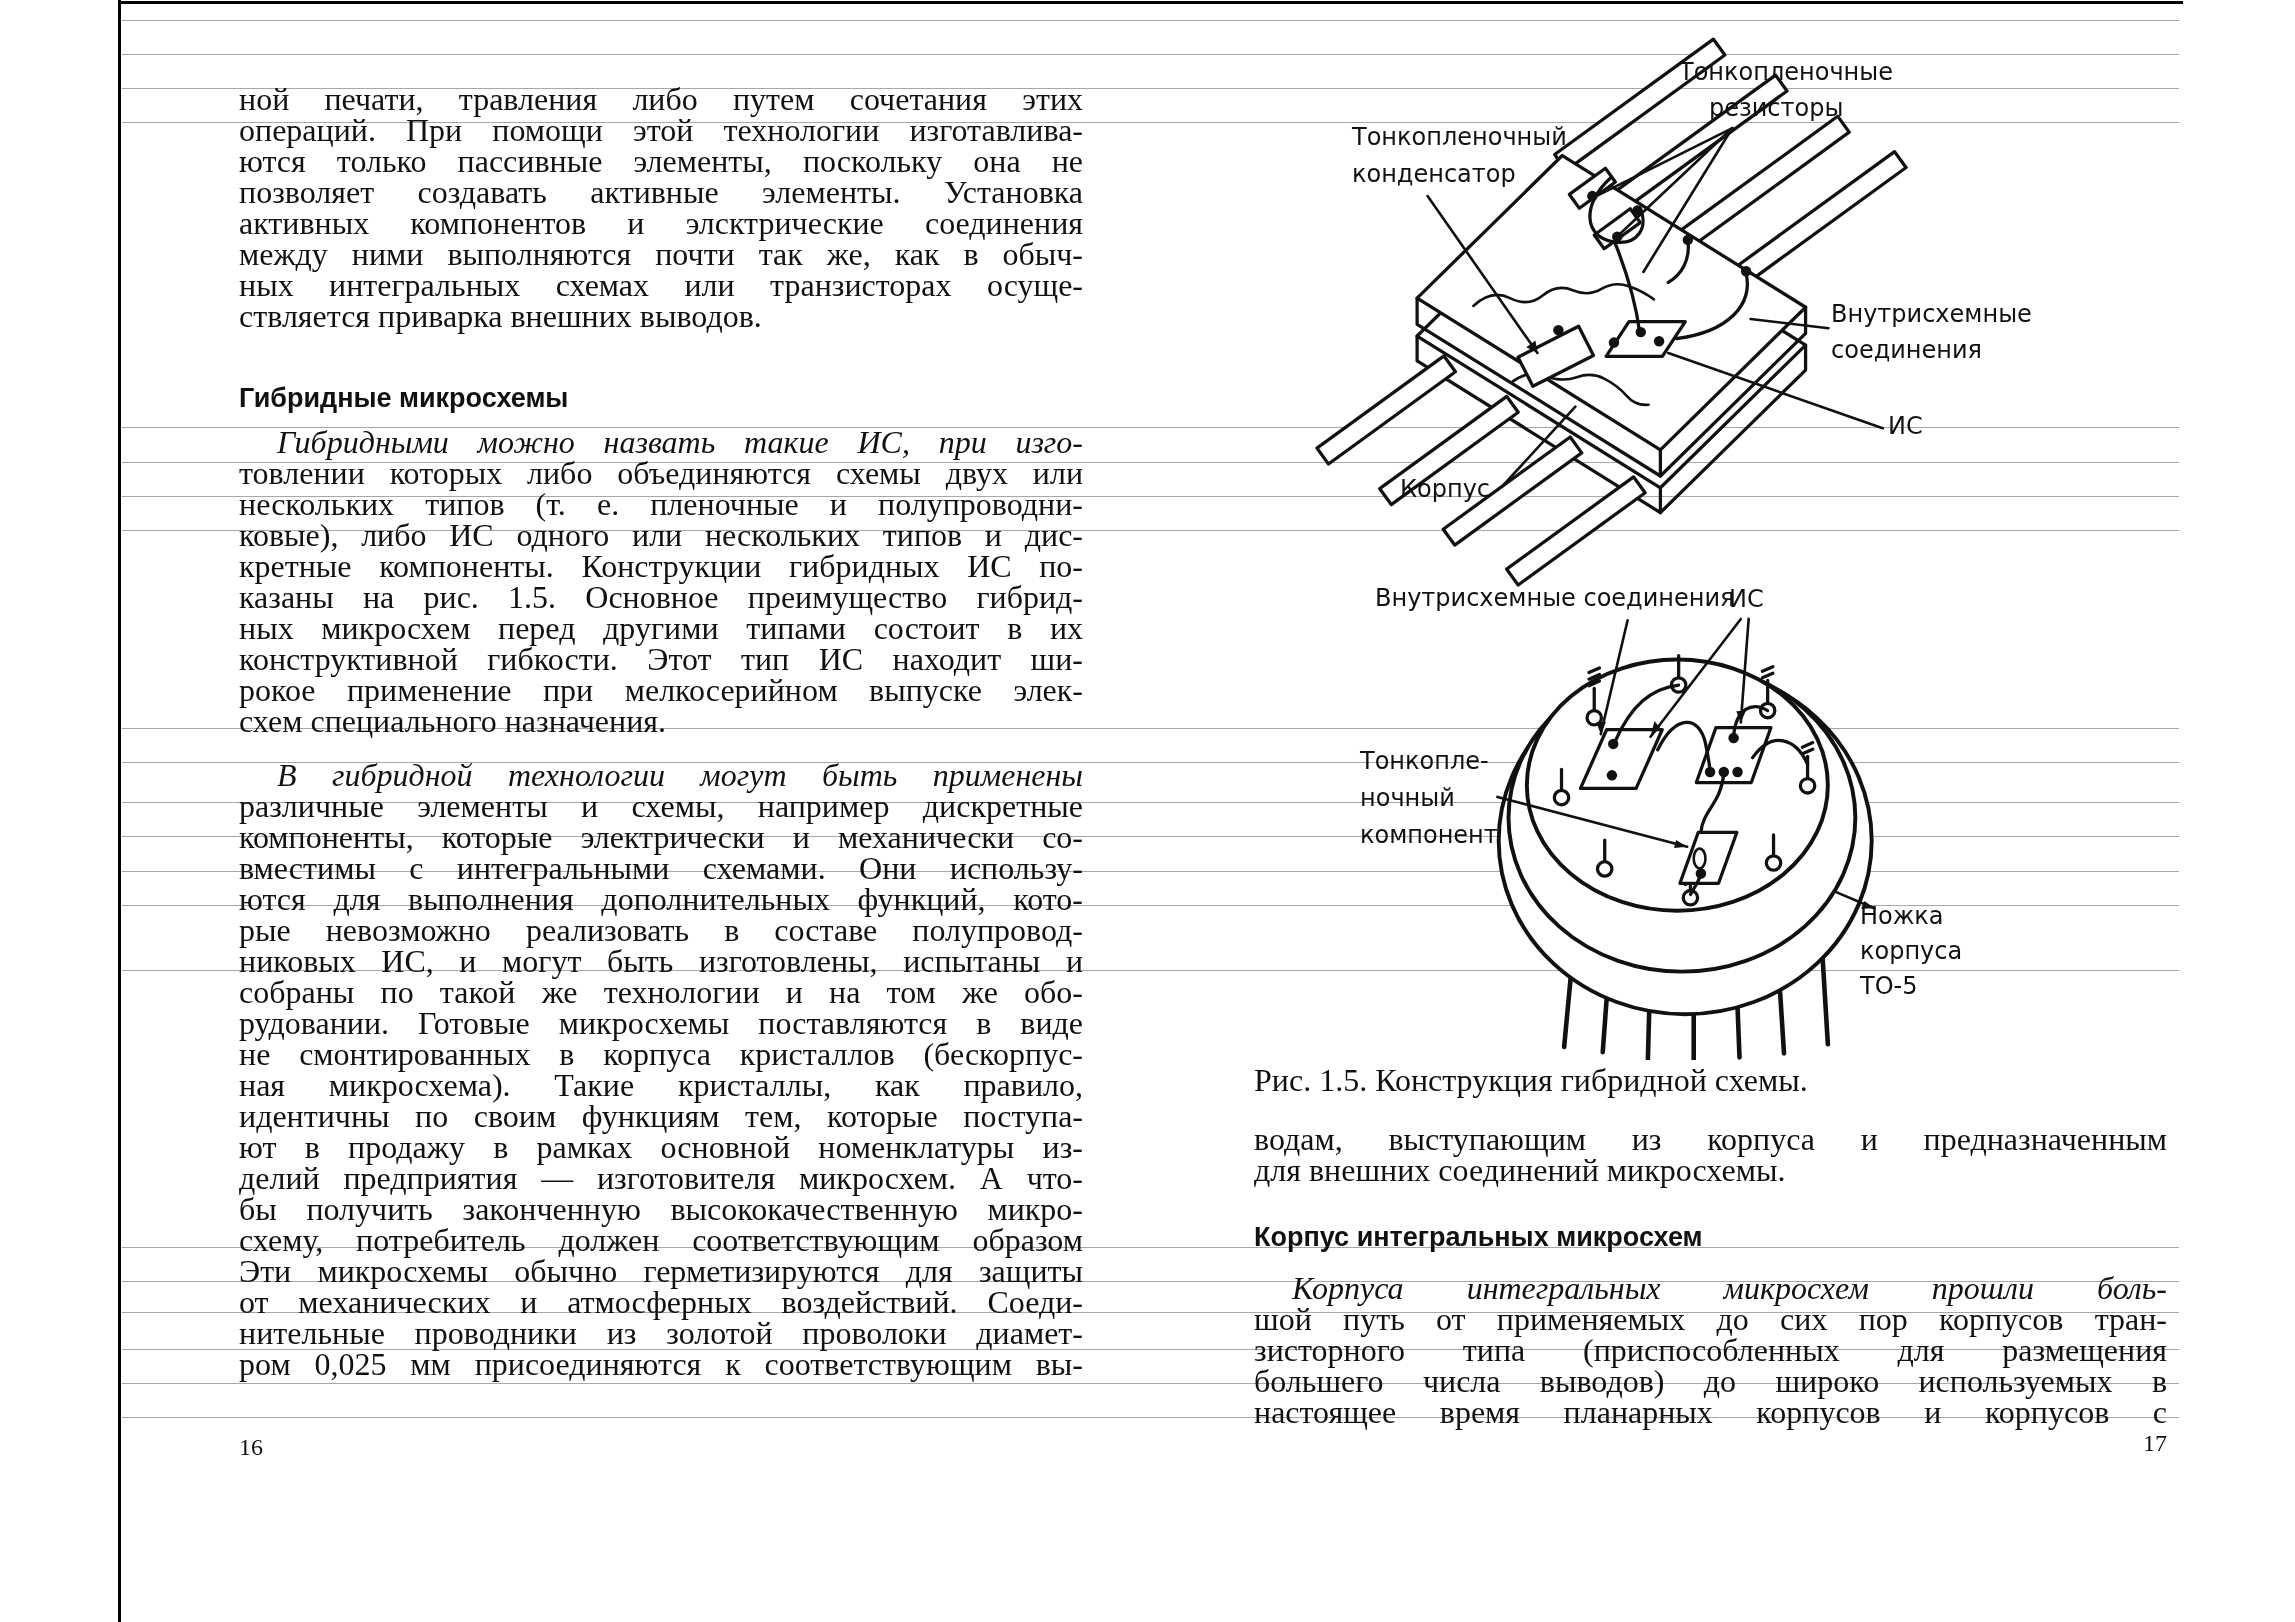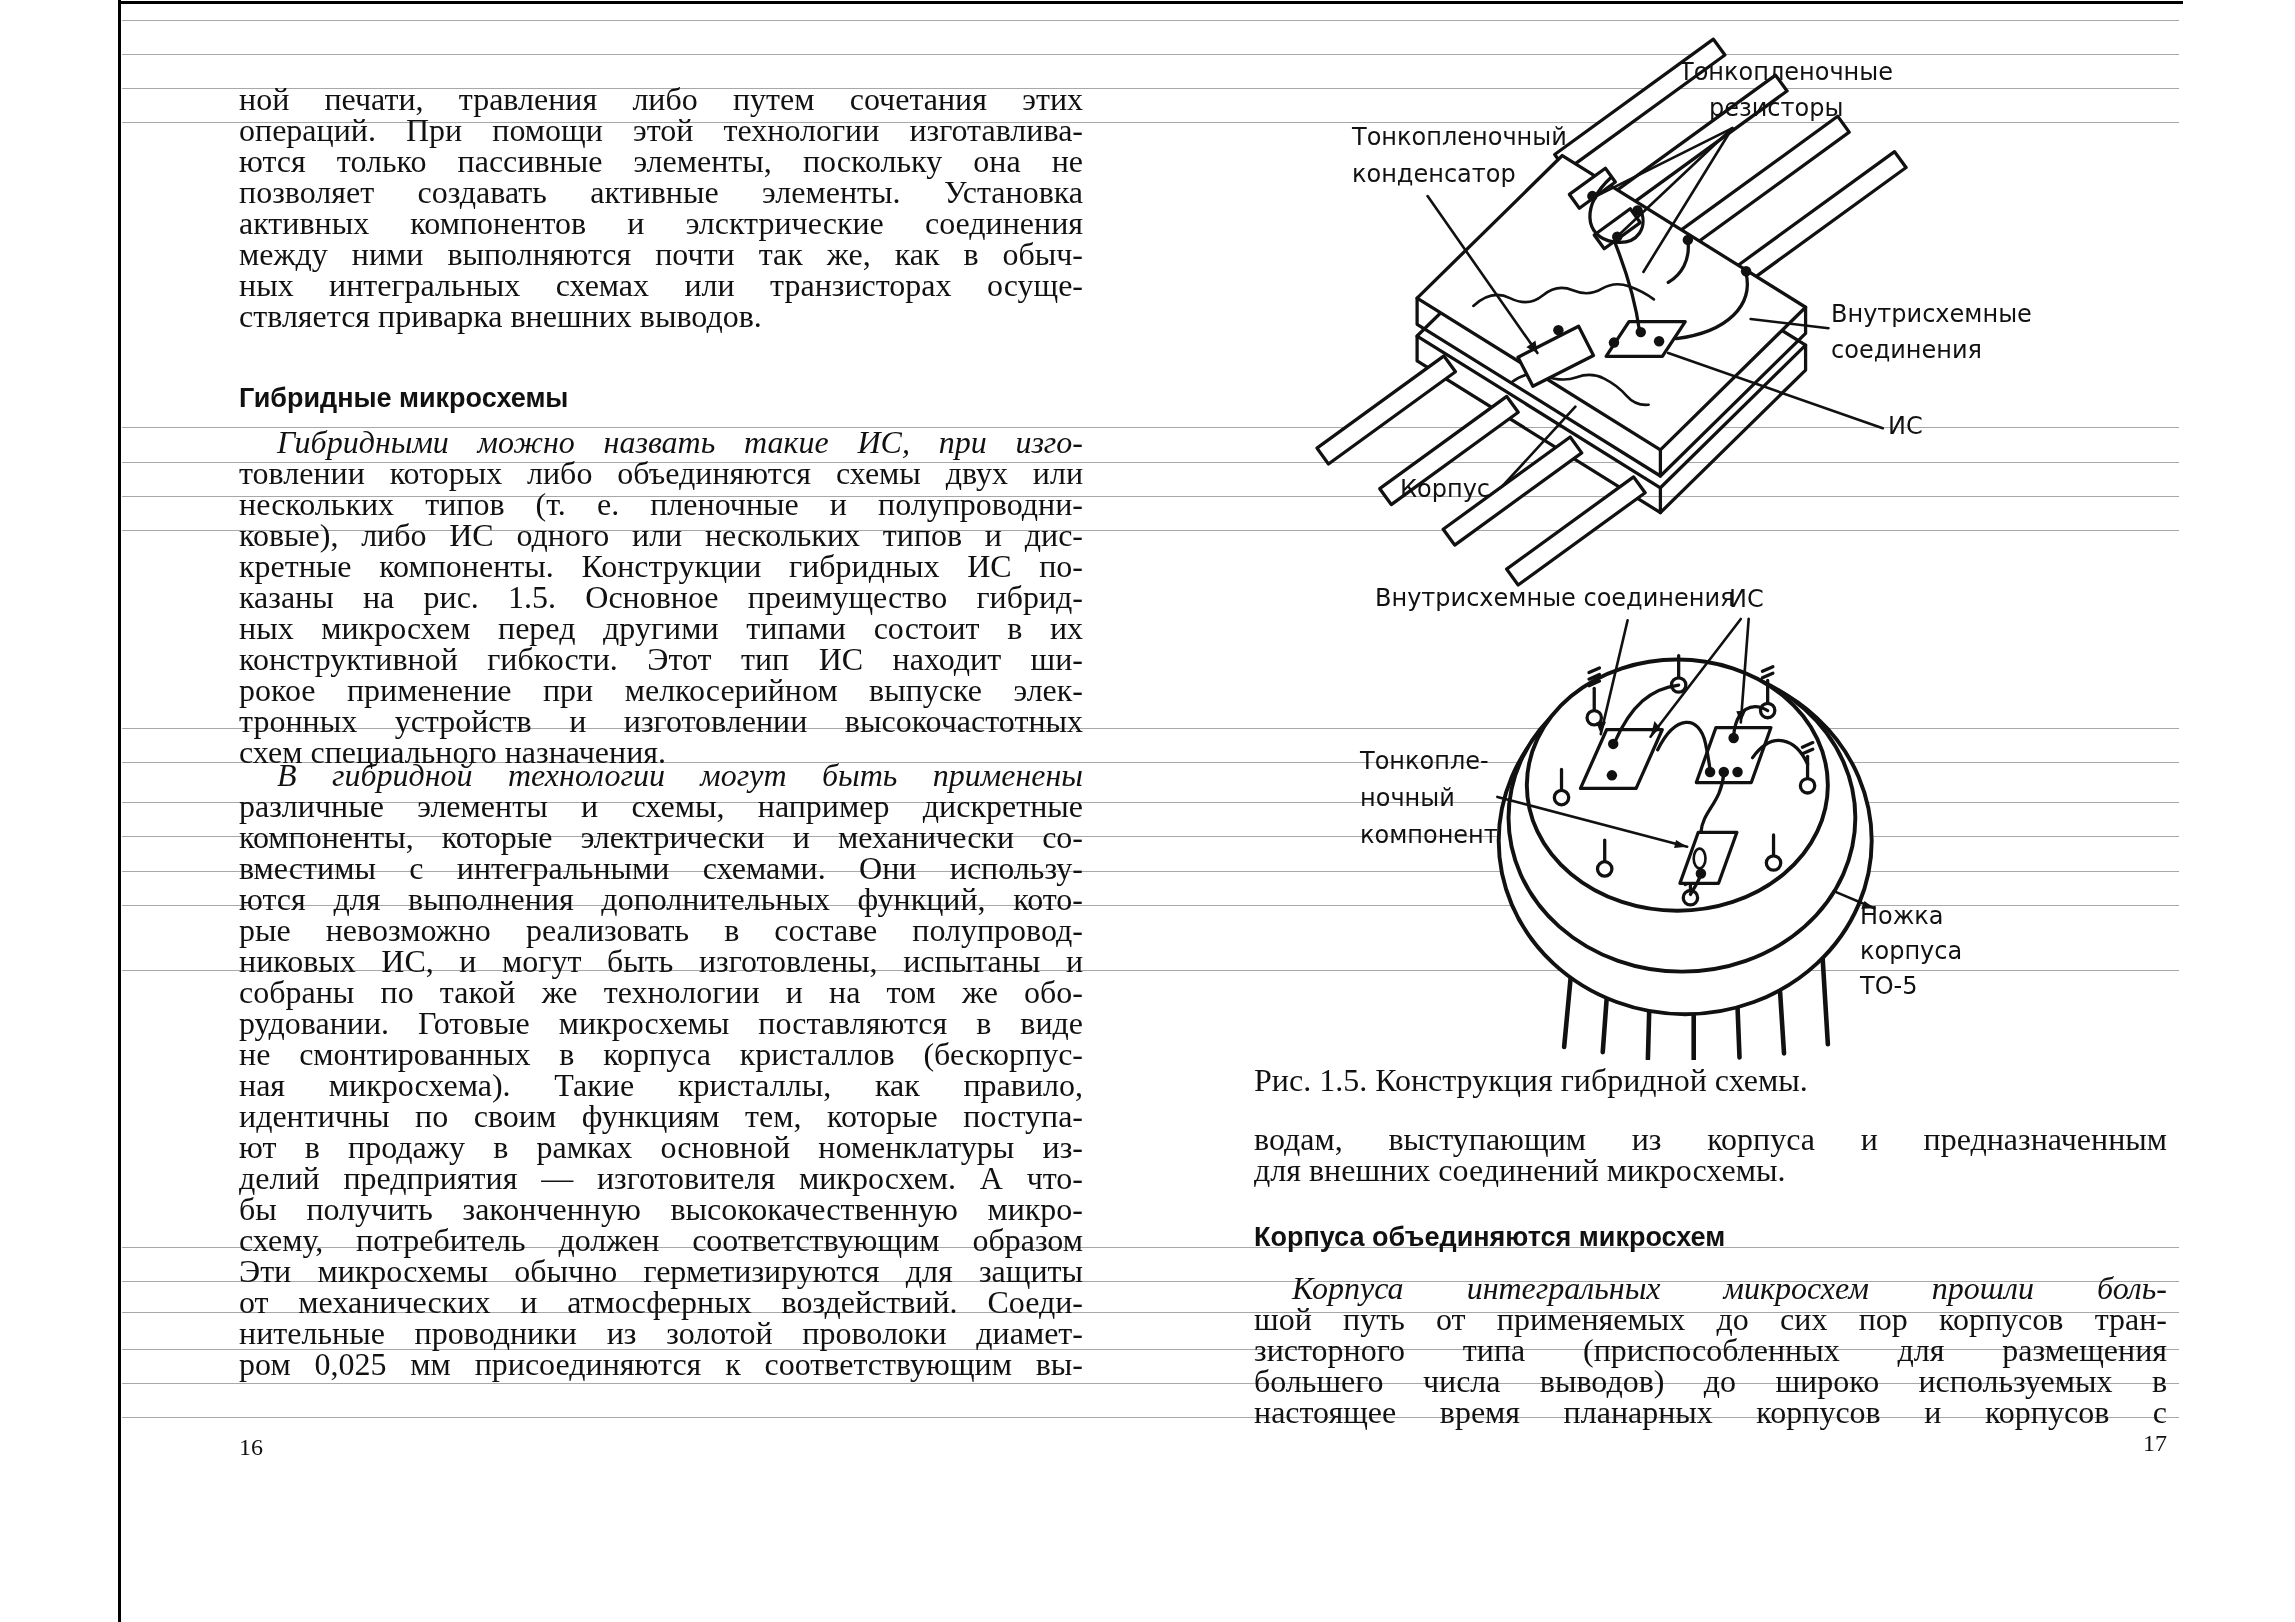--- a/index.html
+++ b/index.html
@@ -68,21 +68,20 @@
   <div class="para" style="left:239px;top:427px;width:844px;">
       <div class="text-line indent">Гибридными можно назвать такие ИС, при изго-</div>
       <div class="text-line">товлении которых либо объединяются схемы двух или</div>
       <div class="text-line">нескольких типов (т. е. пленочные и полупроводни-</div>
       <div class="text-line">ковые), либо ИС одного или нескольких типов и дис-</div>
       <div class="text-line">кретные компоненты. Конструкции гибридных ИС по-</div>
       <div class="text-line">казаны на рис. 1.5. Основное преимущество гибрид-</div>
       <div class="text-line">ных микросхем перед другими типами состоит в их</div>
       <div class="text-line">конструктивной гибкости. Этот тип ИС находит ши-</div>
       <div class="text-line">рокое применение при мелкосерийном выпуске элек-</div>
-      <div class="text-line">тронных устройств и изготовлении высокочастотных</div>
       <div class="text-line noj">схем специального назначения.</div>
     </div>
 
   <div class="para" style="left:239px;top:760px;width:844px;">
       <div class="text-line indent">В гибридной технологии могут быть применены</div>
       <div class="text-line">различные элементы и схемы, например дискретные</div>
       <div class="text-line">компоненты, которые электрически и механически со-</div>
       <div class="text-line">вместимы с интегральными схемами. Они использу-</div>
       <div class="text-line">ются для выполнения дополнительных функций, кото-</div>
       <div class="text-line">рые невозможно реализовать в составе полупровод-</div>
@@ -300,21 +299,21 @@
   <div class="figlabel" style="left:1860px;top:937px;">корпуса</div>
   <div class="figlabel" style="left:1860px;top:972px;">ТО-5</div>
 
   <div class="caption" style="left:1254px;top:1062px;">Рис. 1.5. Конструкция гибридной схемы.</div>
 
   <div class="para" style="left:1254px;top:1124px;width:913px;">
       <div class="text-line">водам, выступающим из корпуса и предназначенным</div>
       <div class="text-line noj">для внешних соединений микросхемы.</div>
     </div>
 
-  <div class="heading" style="left:1254px;top:1222px;">Корпуса объединяются микросхем</div>
+  <div class="heading" style="left:1254px;top:1222px;">Корпус интегральных микросхем</div>
 
   <div class="para" style="left:1254px;top:1273px;width:913px;">
       <div class="text-line indent">Корпуса интегральных микросхем прошли боль-</div>
       <div class="text-line">шой путь от применяемых до сих пор корпусов тран-</div>
       <div class="text-line">зисторного типа (приспособленных для размещения</div>
       <div class="text-line">большего числа выводов) до широко используемых в</div>
       <div class="text-line">настоящее время планарных корпусов и корпусов с</div>
     </div>
 
   <div class="pagenum" style="left:1254px;top:1430px;width:913px;text-align:right;">17</div>

